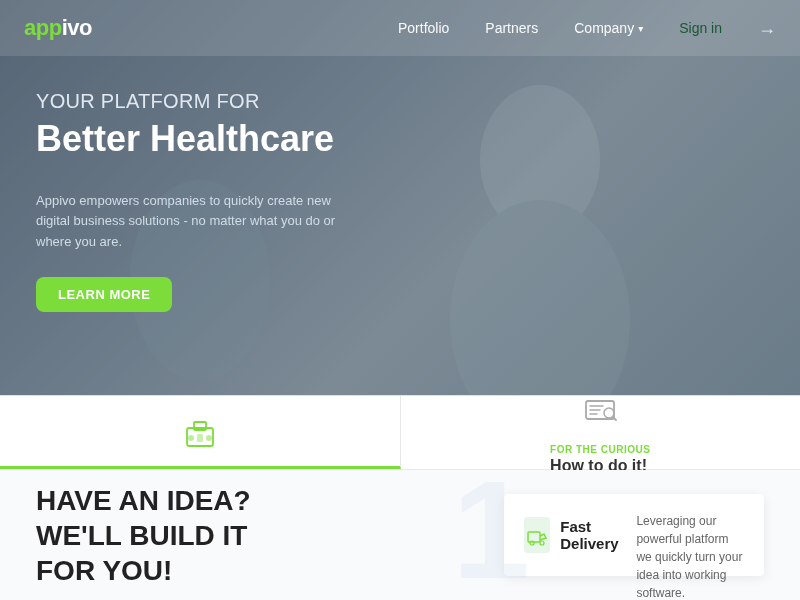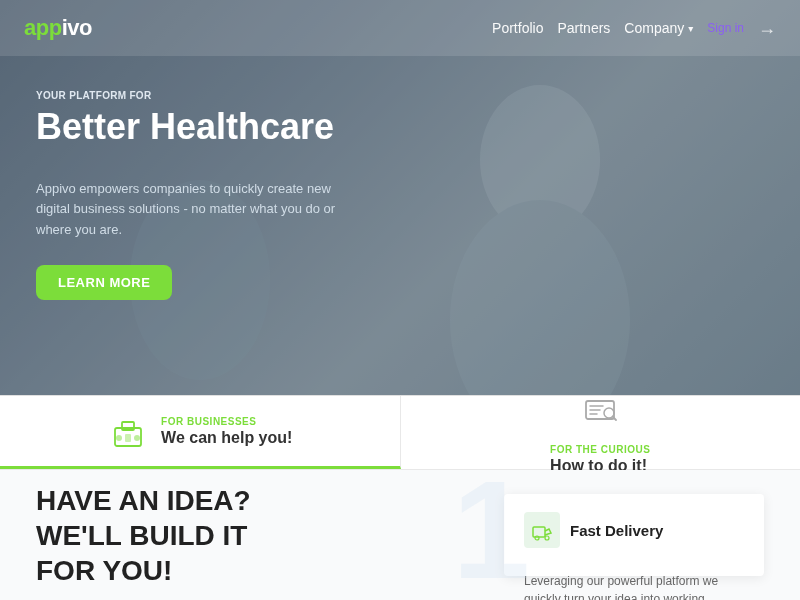--- a/index.html
+++ b/index.html
@@ -23,37 +23,37 @@
       font-size: 22px;
       font-weight: 700;
       color: #fff;
       letter-spacing: -0.5px;
     }
     .logo .logo-app { color: #7cdd3a; }
     .logo .logo-ivo { color: #fff; }
     .nav-links {
       display: flex;
       align-items: center;
-      gap: 14px;
+      gap: 36px;
     }
     .nav-link {
       color: #fff;
       text-decoration: none;
       font-size: 14px;
       font-weight: 500;
       opacity: 0.95;
     }
     .nav-link-company {
       display: flex;
       align-items: center;
       gap: 4px;
     }
     .nav-signin {
-      color: #8b5cf6;
-      font-size: 12px;
+      color: #14532d;
+      font-size: 14px;
       font-weight: 500;
     }
     .nav-icon {
       color: #fff;
       font-size: 18px;
       opacity: 0.8;
     }
 
     
     .hero {
@@ -74,23 +74,23 @@
       background: rgba(60, 75, 90, 0.45);
     }
     .hero-content {
       position: absolute;
       top: 90px;
       left: 36px;
       z-index: 5;
       max-width: 340px;
     }
     .hero-subtitle {
-      font-size: 10px;
+      font-size: 20px;
       color: #e0e8f0;
-      font-weight: 700;
+      font-weight: 400;
       margin-bottom: 6px;
       letter-spacing: 0.3px;
     }
     .hero-title {
       font-size: 36px;
       font-weight: 700;
       color: #fff;
       line-height: 1.1;
       margin-bottom: 32px;
     }
@@ -183,22 +183,22 @@
       color: #222;
       line-height: 1.25;
     }
     .bottom-right {
       width: 260px;
       background: #fff;
       border-radius: 4px;
       box-shadow: 0 2px 12px rgba(0,0,0,0.08);
       padding: 18px 20px;
       display: flex;
-      flex-direction: column;
-      gap: 24px;
+      flex-direction: row;
+      gap: 8px;
     }
     .card-header {
       display: flex;
       align-items: center;
       gap: 10px;
     }
     .card-icon {
       width: 36px;
       height: 36px;
       background: #e8f5e9;
@@ -277,24 +277,20 @@
 
   <div class="feature-tab active">
     <div class="feature-tab-icon">
       <svg class="icon-svg" viewBox="0 0 38 38" fill="none">
         <rect x="6" y="16" width="26" height="18" rx="2" stroke="#7cdd3a" stroke-width="1.8" fill="none"></rect>
         <rect x="13" y="10" width="12" height="8" rx="1" stroke="#7cdd3a" stroke-width="1.8" fill="none"></rect>
         <circle cx="10" cy="26" r="3" fill="#7cdd3a" opacity="0.5"></circle>
         <rect x="16" y="22" width="6" height="8" rx="1" fill="#7cdd3a" opacity="0.4"></rect>
         <circle cx="28" cy="26" r="3" fill="#7cdd3a" opacity="0.5"></circle>
       </svg>
-    </div>
-    <div class="feature-tab-text">
-      <div class="feature-tab-label">FOR BUSINESSES</div>
-      <div class="feature-tab-desc">We can help you!</div>
     </div>
   </div>
 
 
   <div class="feature-tab">
     <div class="feature-tab-icon">
       <svg class="icon-svg" viewBox="0 0 38 38" fill="none">
         <rect x="5" y="9" width="28" height="18" rx="2" stroke="#aaa" stroke-width="1.8" fill="none"></rect>
         <line x1="9" y1="14" x2="22" y2="14" stroke="#aaa" stroke-width="1.5" stroke-linecap="round"></line>
         <line x1="9" y1="18" x2="19" y2="18" stroke="#aaa" stroke-width="1.5" stroke-linecap="round"></line>

